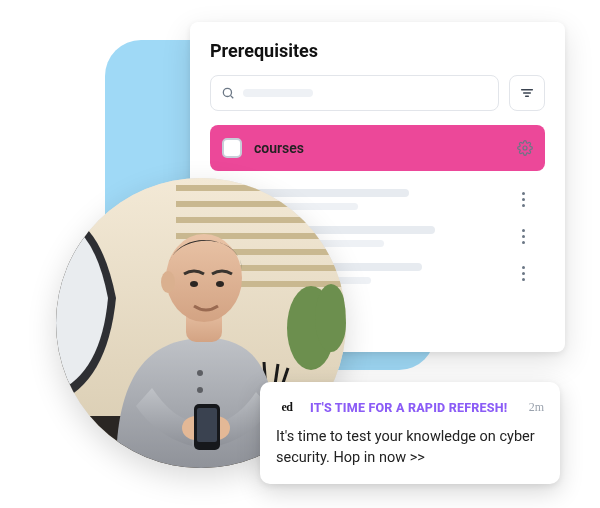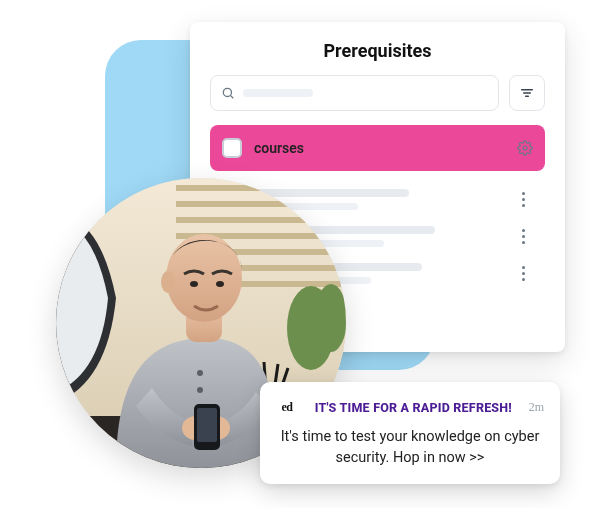--- a/index.html
+++ b/index.html
@@ -4,21 +4,21 @@
 <style>
   * { box-sizing: border-box; margin: 0; padding: 0; }
   body {
     width: 600px;
     height: 508px;
     font-family: -apple-system, BlinkMacSystemFont, "Segoe UI", Roboto, Arial, sans-serif;
     background: #fff;
     position: relative;
     overflow: hidden;
   }
-  .stage { position: relative; width: 600px; height: 452px; text-align: center; }
+  .stage { position: relative; width: 600px; height: 452px; }
 
   .bg-blob {
     position: absolute;
     left: 105px; top: 40px;
     width: 330px; height: 330px;
     background: #9fd9f6;
     border-radius: 36px;
   }
 
   .panel {
@@ -117,31 +117,31 @@
   .notif {
     position: absolute;
     left: 260px; top: 382px;
     width: 300px;
     background: #fff;
     border-radius: 10px;
     box-shadow: 0 8px 24px rgba(0,0,0,0.16), 0 2px 6px rgba(0,0,0,0.08);
     padding: 14px 16px 16px 16px;
   }
   .notif-head {
-    display: flex; align-items: center; gap: 0; margin-bottom: 8px;
+    display: flex; align-items: center; gap: 12px; margin-bottom: 8px;
   }
   .notif-logo {
     width: 22px; height: 22px; border-radius: 4px;
     display: flex; align-items: center; justify-content: center;
     font-weight: 800; font-size: 12px; color: #111;
     font-family: Georgia, "Times New Roman", serif;
     letter-spacing: -0.5px;
   }
   .notif-title {
-    font-size: 12.5px; font-weight: 800; color: #4c1d95; letter-spacing: 0.2px;
+    font-size: 12.5px; font-weight: 800; color: #8b5cf6; letter-spacing: 0.2px;
     flex: 1;
   }
   .notif-time { font-size: 12px; color: #9aa2ad; font-family: Liberation Serif, serif; }
   .notif-body {
     font-size: 14.5px; color: #222; line-height: 1.45;
   }
 </style>
 </head>
 <body>
 

